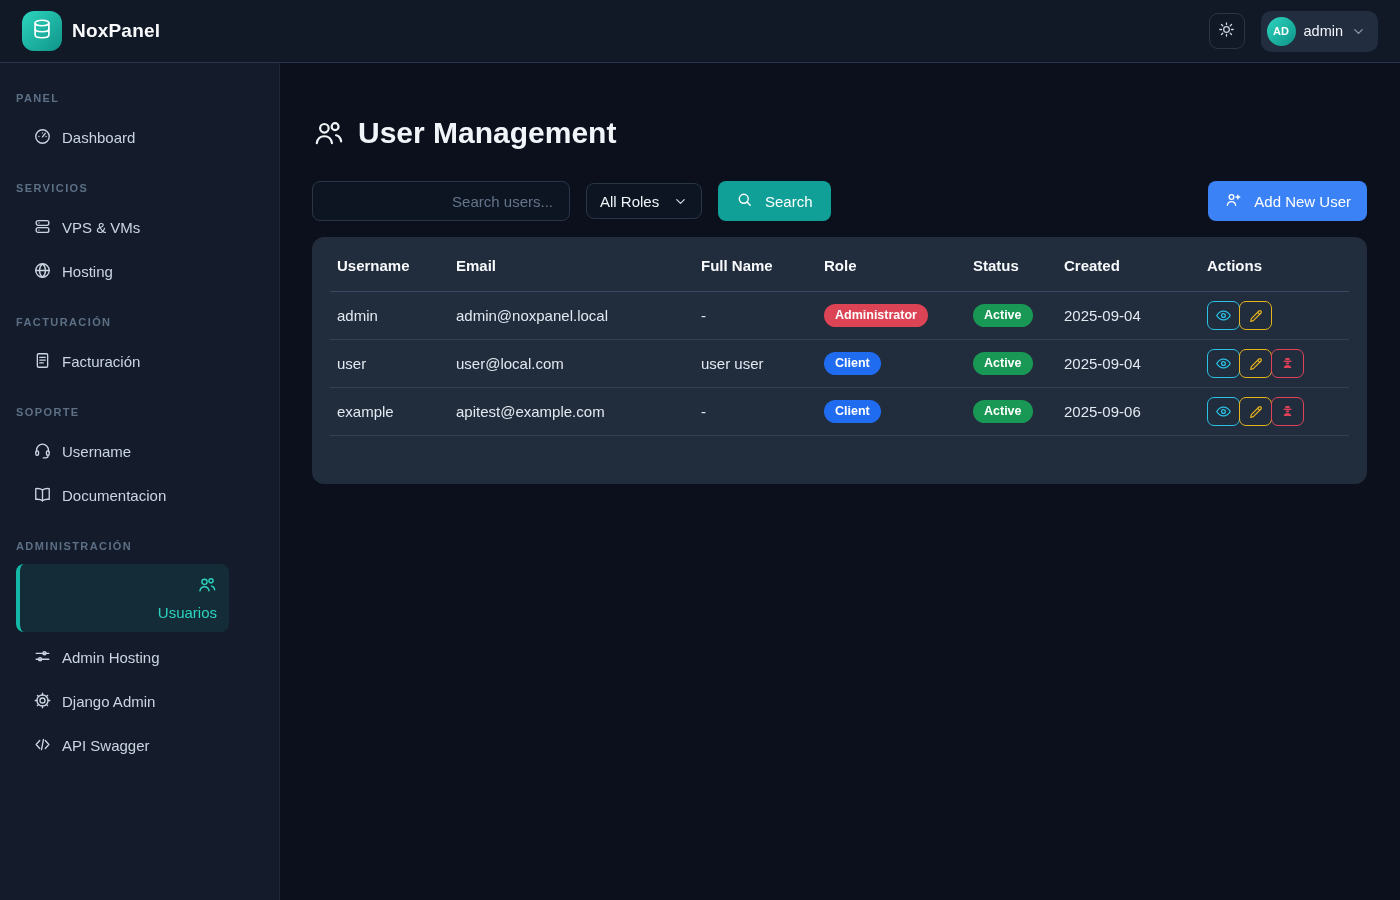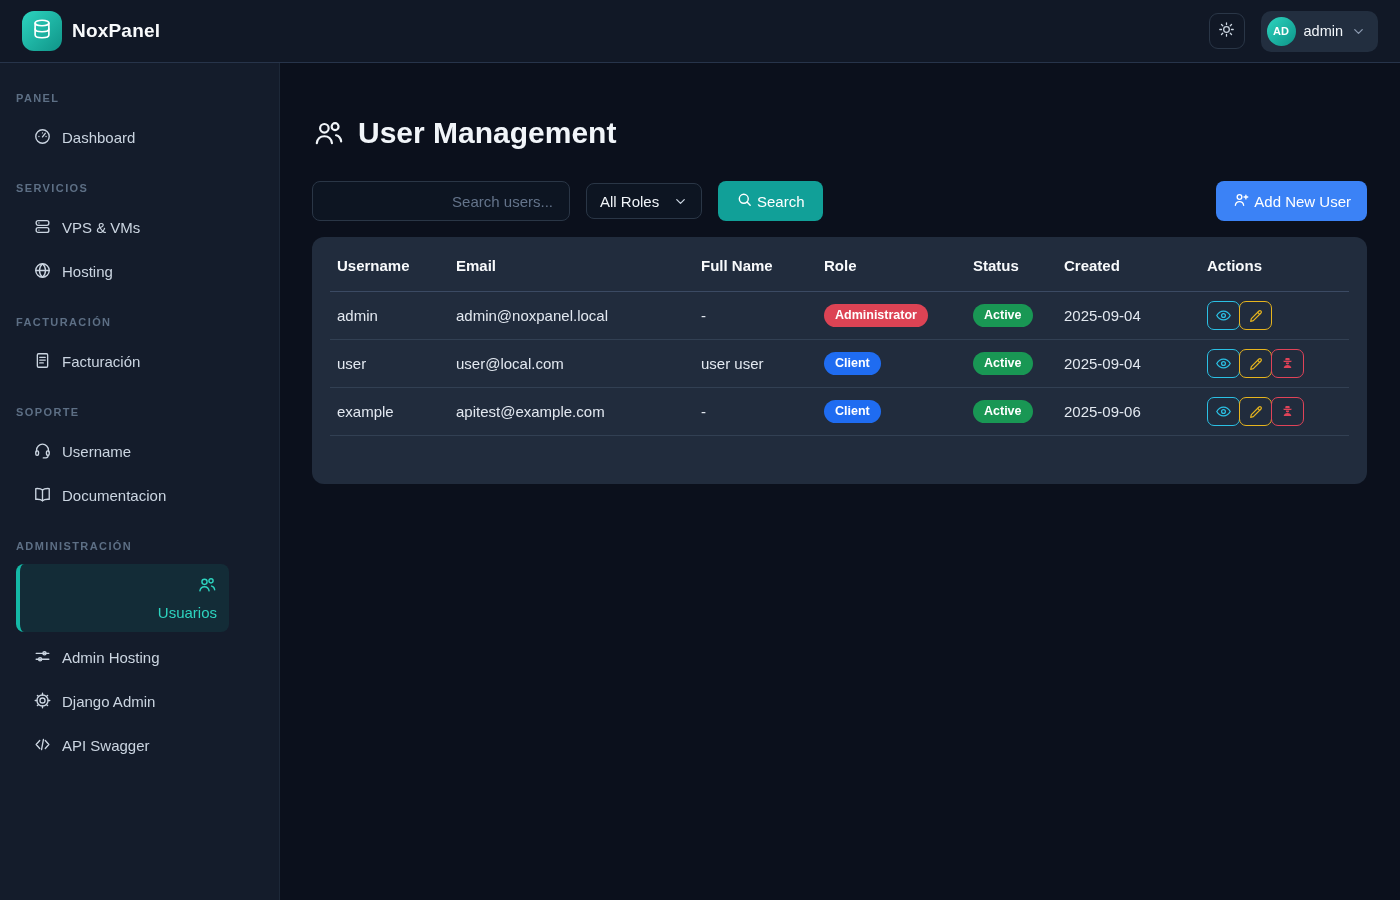--- a/index.html
+++ b/index.html
@@ -77,21 +77,21 @@
   .search-input::placeholder { color:#64748b; }
   .role-select {
     width:116px; height:36px; padding:0 13px;
     display:flex; align-items:center; justify-content:space-between;
     border:1px solid #2a3646; border-radius:8px; background:#0d1522;
     font-size:15px; color:#f1f5f9; cursor:pointer;
   }
   .role-select .chev { color:#cbd5e1; display:flex; }
   .btn {
     height:40px; border:none; border-radius:8px; color:#fff; font-size:15px;
-    display:flex; align-items:center; gap:4px; cursor:pointer;
+    display:flex; align-items:center; gap:12px; cursor:pointer;
     font-family:inherit; font-weight:500;
   }
   .btn-search { background:#11a098; padding:0 18px; }
   .btn-add { background:#3b82f6; padding:0 16px; margin-left:auto; }
   
   .card {
     margin-top:16px; width:1055px; min-height:247px;
     background:#212c3d; border-radius:12px; padding:0 18px 46px;
   }
   table { width:100%; border-collapse:collapse; table-layout:fixed; }

